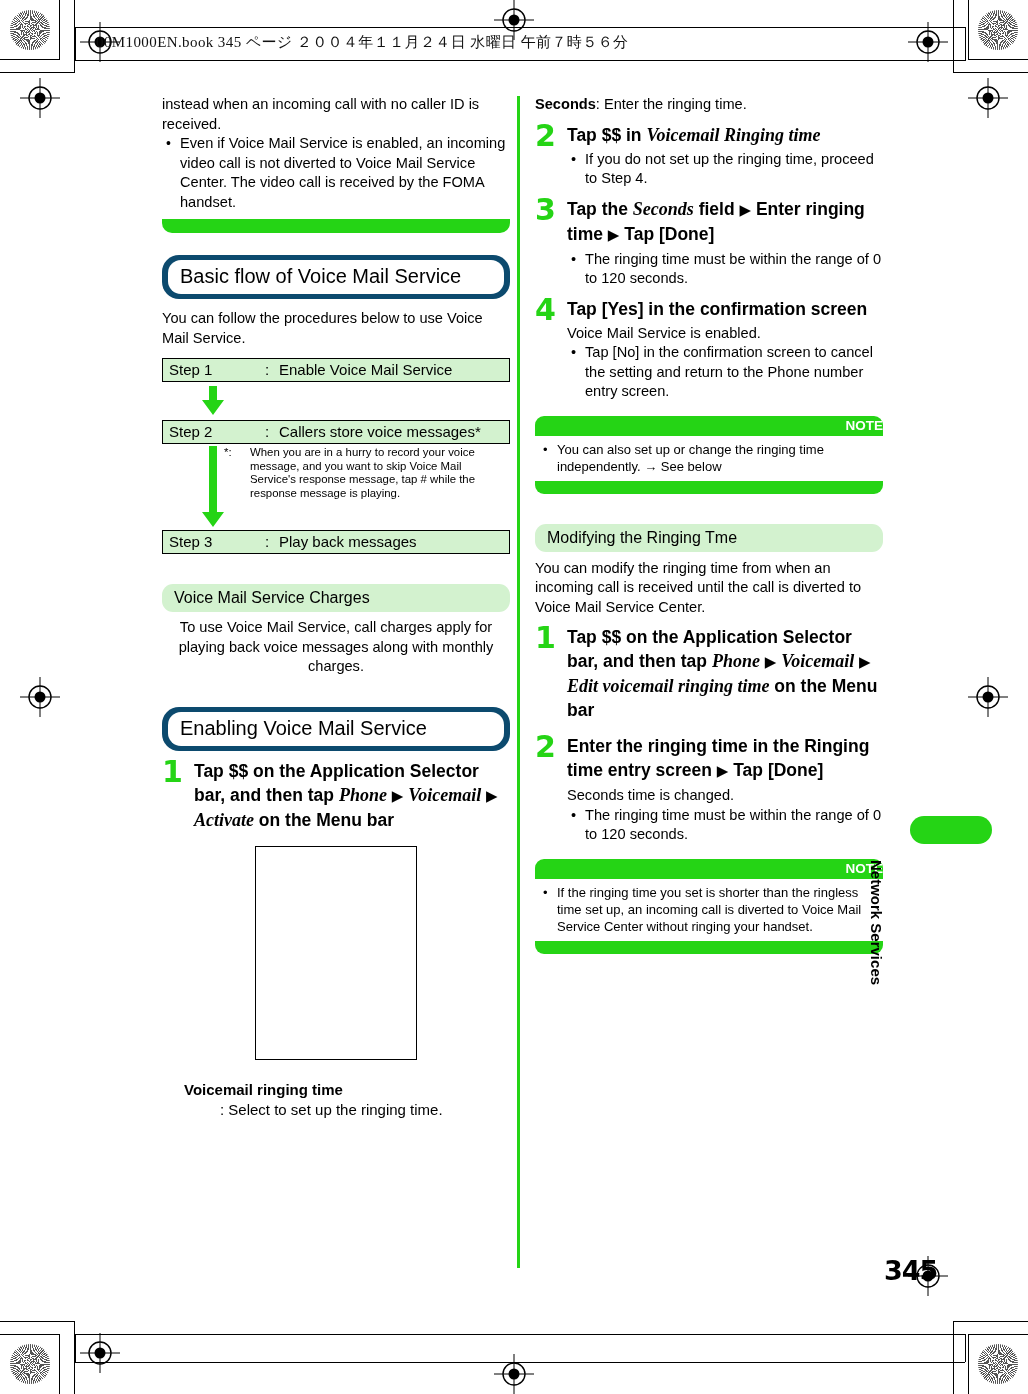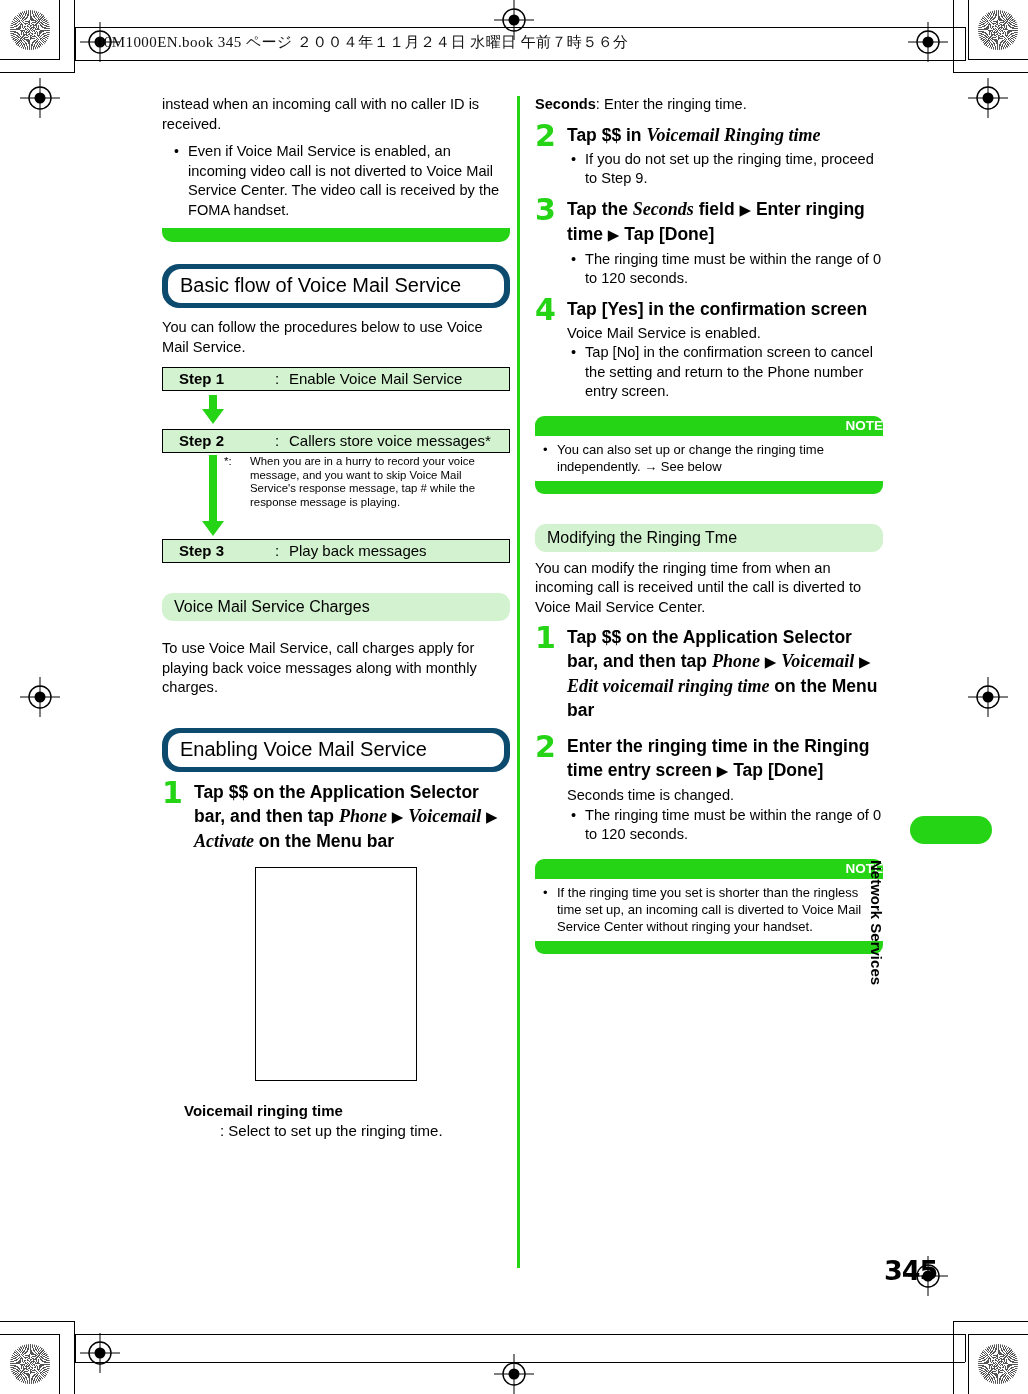--- a/index.html
+++ b/index.html
@@ -38,21 +38,21 @@
   
   .col{position:absolute;top:95px;width:348px;}
   .col-left{left:162px;}
   .col-right{left:535px;}
   .col-divider{position:absolute;left:517px;top:96px;width:3px;height:1172px;background:#25d415;}
 
   
   .p{font-size:14.6px;line-height:19.5px;color:#000;margin:0;}
   .bullets{margin:0;padding:0;list-style:none;}
   .bullets li{
-    position:relative;padding-left:18px;font-size:14.6px;line-height:19.5px;margin:8px;
+    position:relative;padding-left:18px;font-size:14.6px;line-height:19.5px;margin:0;
   }
   .bullets li:before{
     content:"\2022";position:absolute;left:4px;top:0;font-size:14px;
   }
   .cont-text{font-size:14.6px;line-height:19.5px;}
   .note-close-top{
     position:relative;height:14px;background:#25d415;
     border-radius:0 0 10px 10px;margin-top:7px;
   }
 
@@ -69,21 +69,21 @@
   .sub-head{
     background:#d3f2cf;border-radius:11px;padding:3px 12px 4px 12px;
     font-size:16px;line-height:21px;color:#000;
   }
 
   
   .steprow{
     display:flex;border:1px solid #000;background:#d3f2cf;
     font-size:15px;line-height:20px;height:22px;align-items:center;
   }
-  .steprow .lbl{width:96px;font-weight:bold;padding-left:16px;}
+  .steprow .lbl{width:96px;font-weight:normal;padding-left:6px;}
   .steprow .colon{width:14px;}
   .steprow .val{flex:1;}
   .arrow-wrap{position:relative;height:38px;}
   .arrow-sm{position:absolute;left:38px;top:2px;}
   .footnote{
     display:flex;font-size:11.4px;line-height:13.6px;padding:2px 0 2px 0;
   }
   .footnote .star{width:26px;padding-left:62px;box-sizing:content-box;}
   .footnote .ftext{flex:1;}
 
@@ -331,21 +331,21 @@
 
       <div class="steprow">
         <span class="lbl">Step 3</span>
         <span class="colon">:</span>
         <span class="val">Play back messages</span>
       </div>
     </div>
 
     <div style="height:30px"></div>
     <div class="sub-head">Voice Mail Service Charges</div>
-    <div class="p" style="margin-top:18px;">To use Voice Mail Service, call charges apply for playing back voice messages along with monthly charges.</div>
+    <div class="p" style="margin-top:6px;text-align:center;">To use Voice Mail Service, call charges apply for playing back voice messages along with monthly charges.</div>
 
     <div style="height:30px"></div>
     <div class="sec-head">
       <div class="inner">Enabling Voice Mail Service</div>
     </div>
 
     <div class="step">
       <div class="stepnum">1</div>
       <div class="steptitle">
         Tap $$ on the Application Selector bar, and then tap <i>Phone</i> <span class="tri">▶</span> <i>Voicemail</i> <span class="tri">▶</span> <i>Activate</i> on the Menu bar
@@ -364,21 +364,21 @@
       <b>Seconds</b><span>:</span>&nbsp;<span>Enter the ringing time.</span>
     </div>
 
     <div class="step">
       <div class="stepnum">2</div>
       <div class="steptitle">
         Tap $$ in <i>Voicemail Ringing time</i>
       </div>
       <div class="stepbody">
         <ul>
-            <li>If you do not set up the ringing time, proceed to Step 9.</li>
+            <li>If you do not set up the ringing time, proceed to Step 4.</li>
           </ul>
       </div>
     </div>
 
     <div class="step">
       <div class="stepnum">3</div>
       <div class="steptitle">
         Tap the <i>Seconds</i> field <span class="tri">▶</span> Enter ringing time <span class="tri">▶</span> Tap [Done]
       </div>
       <div class="stepbody">

